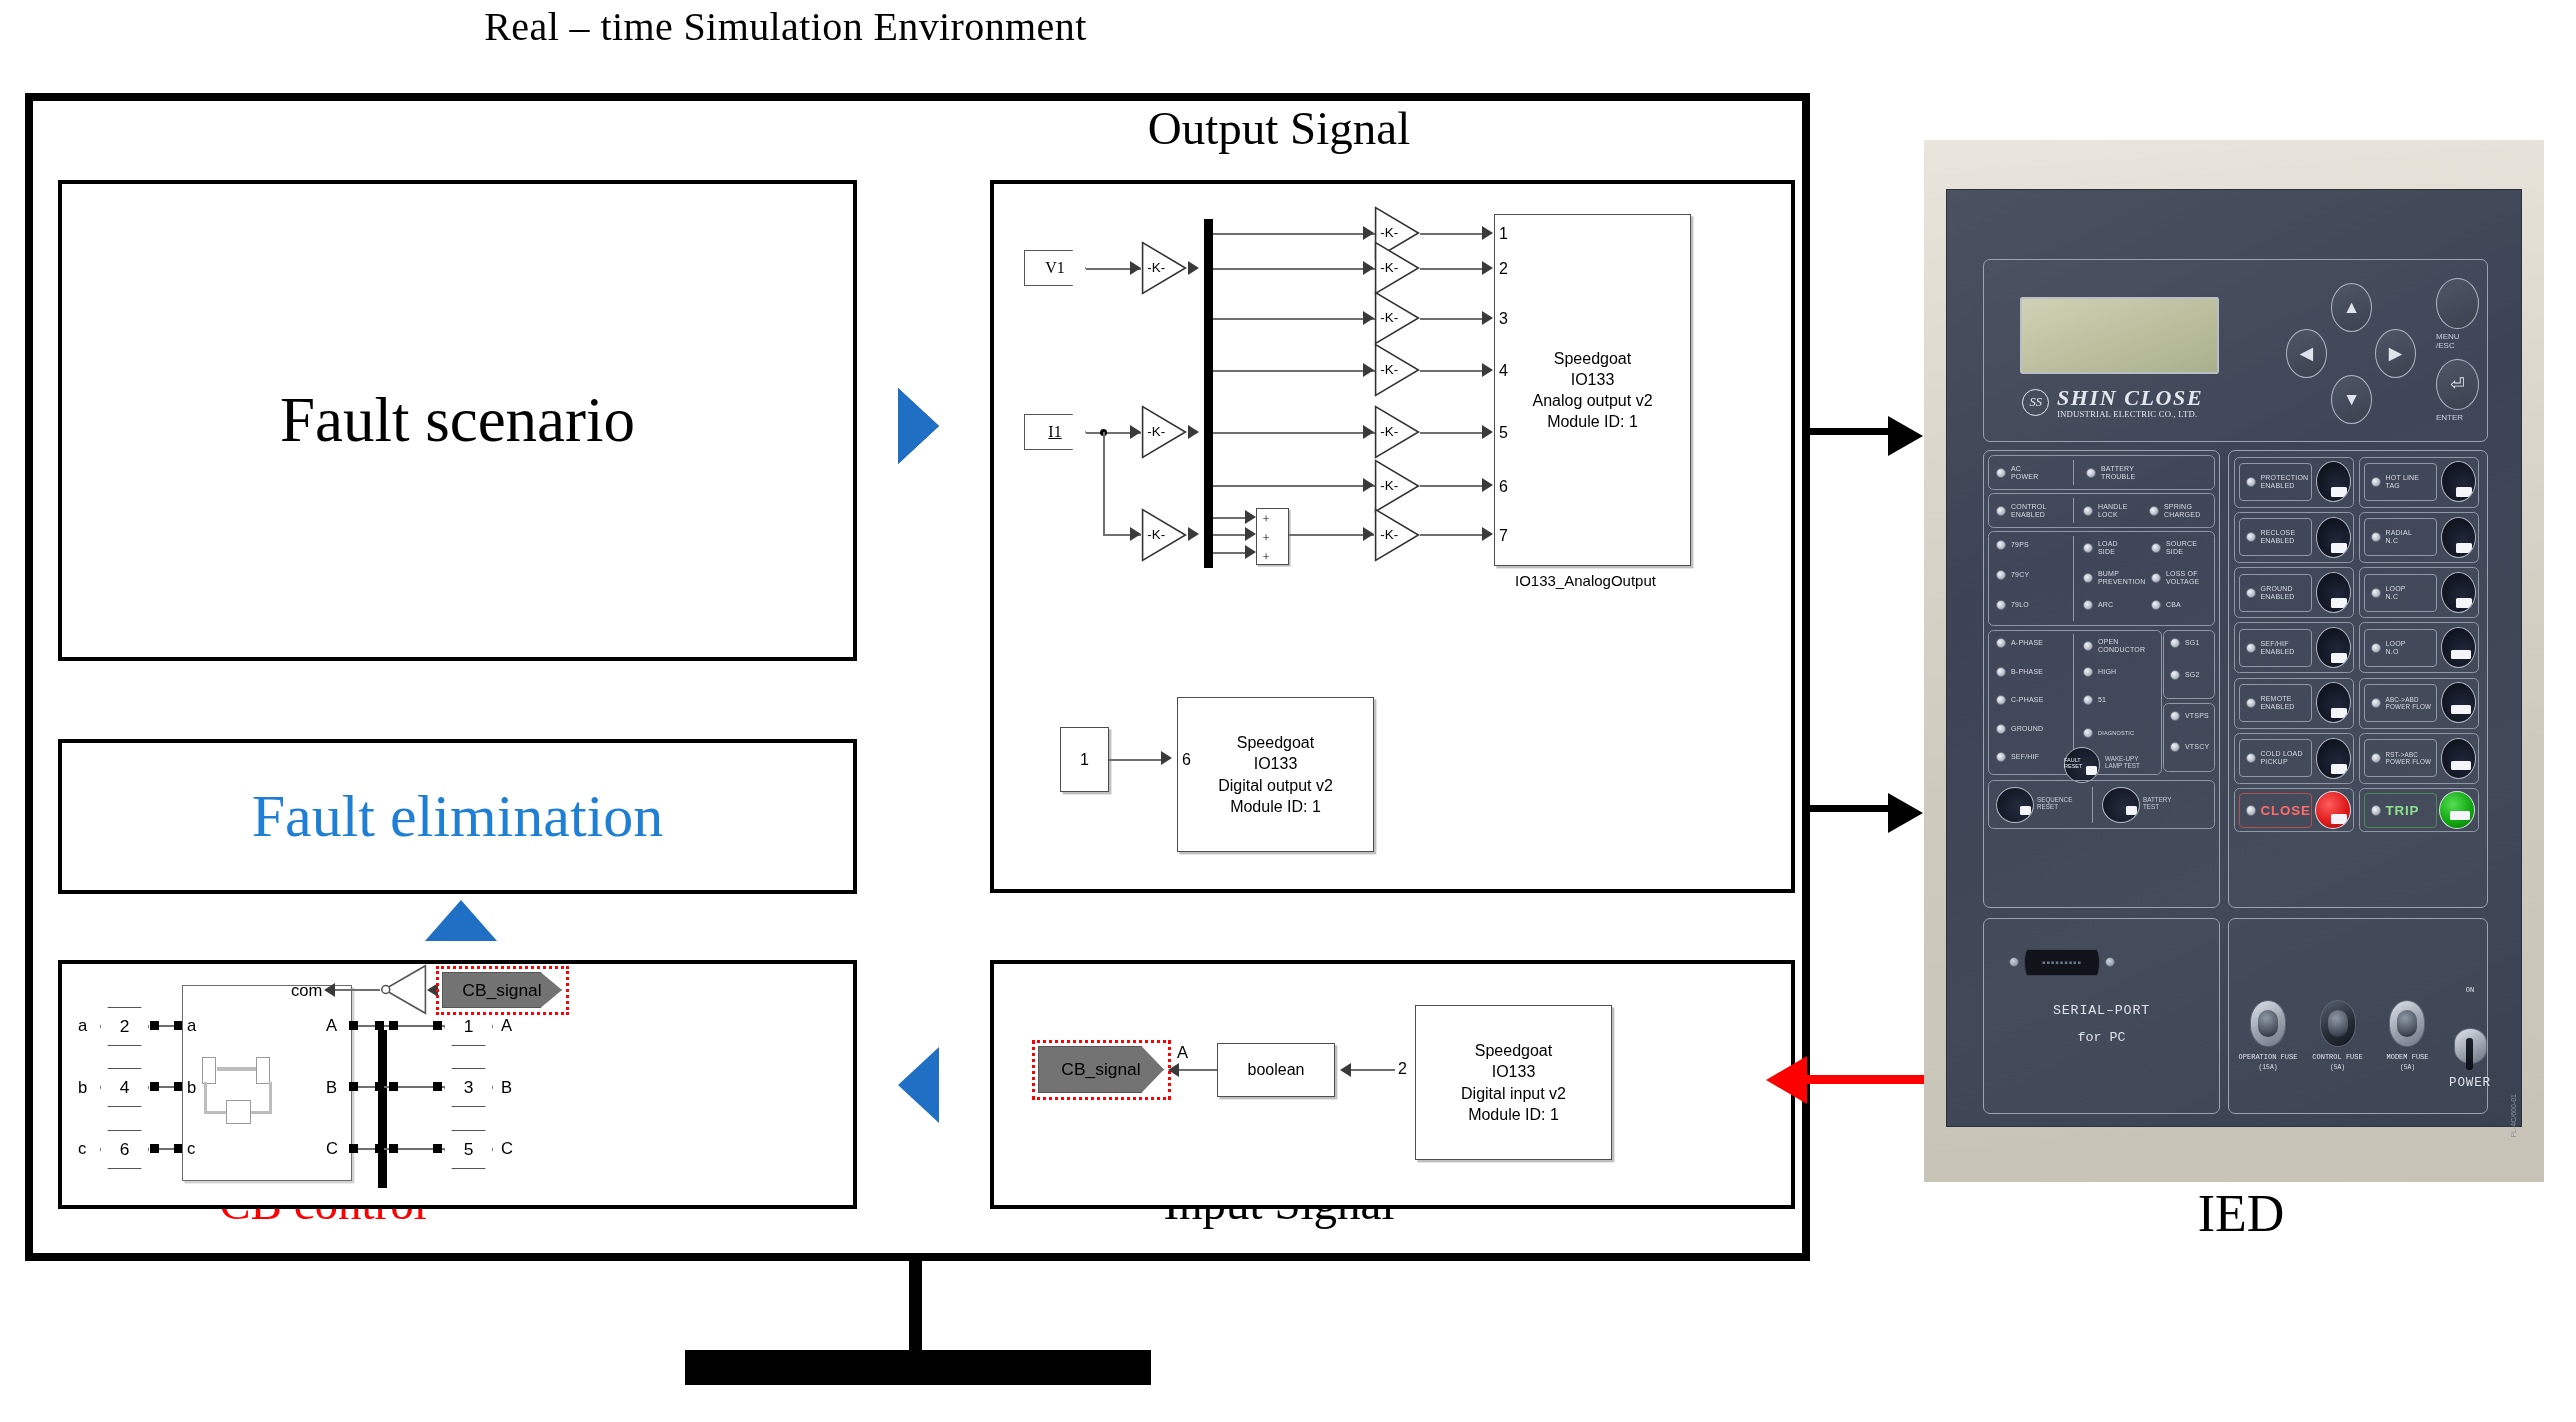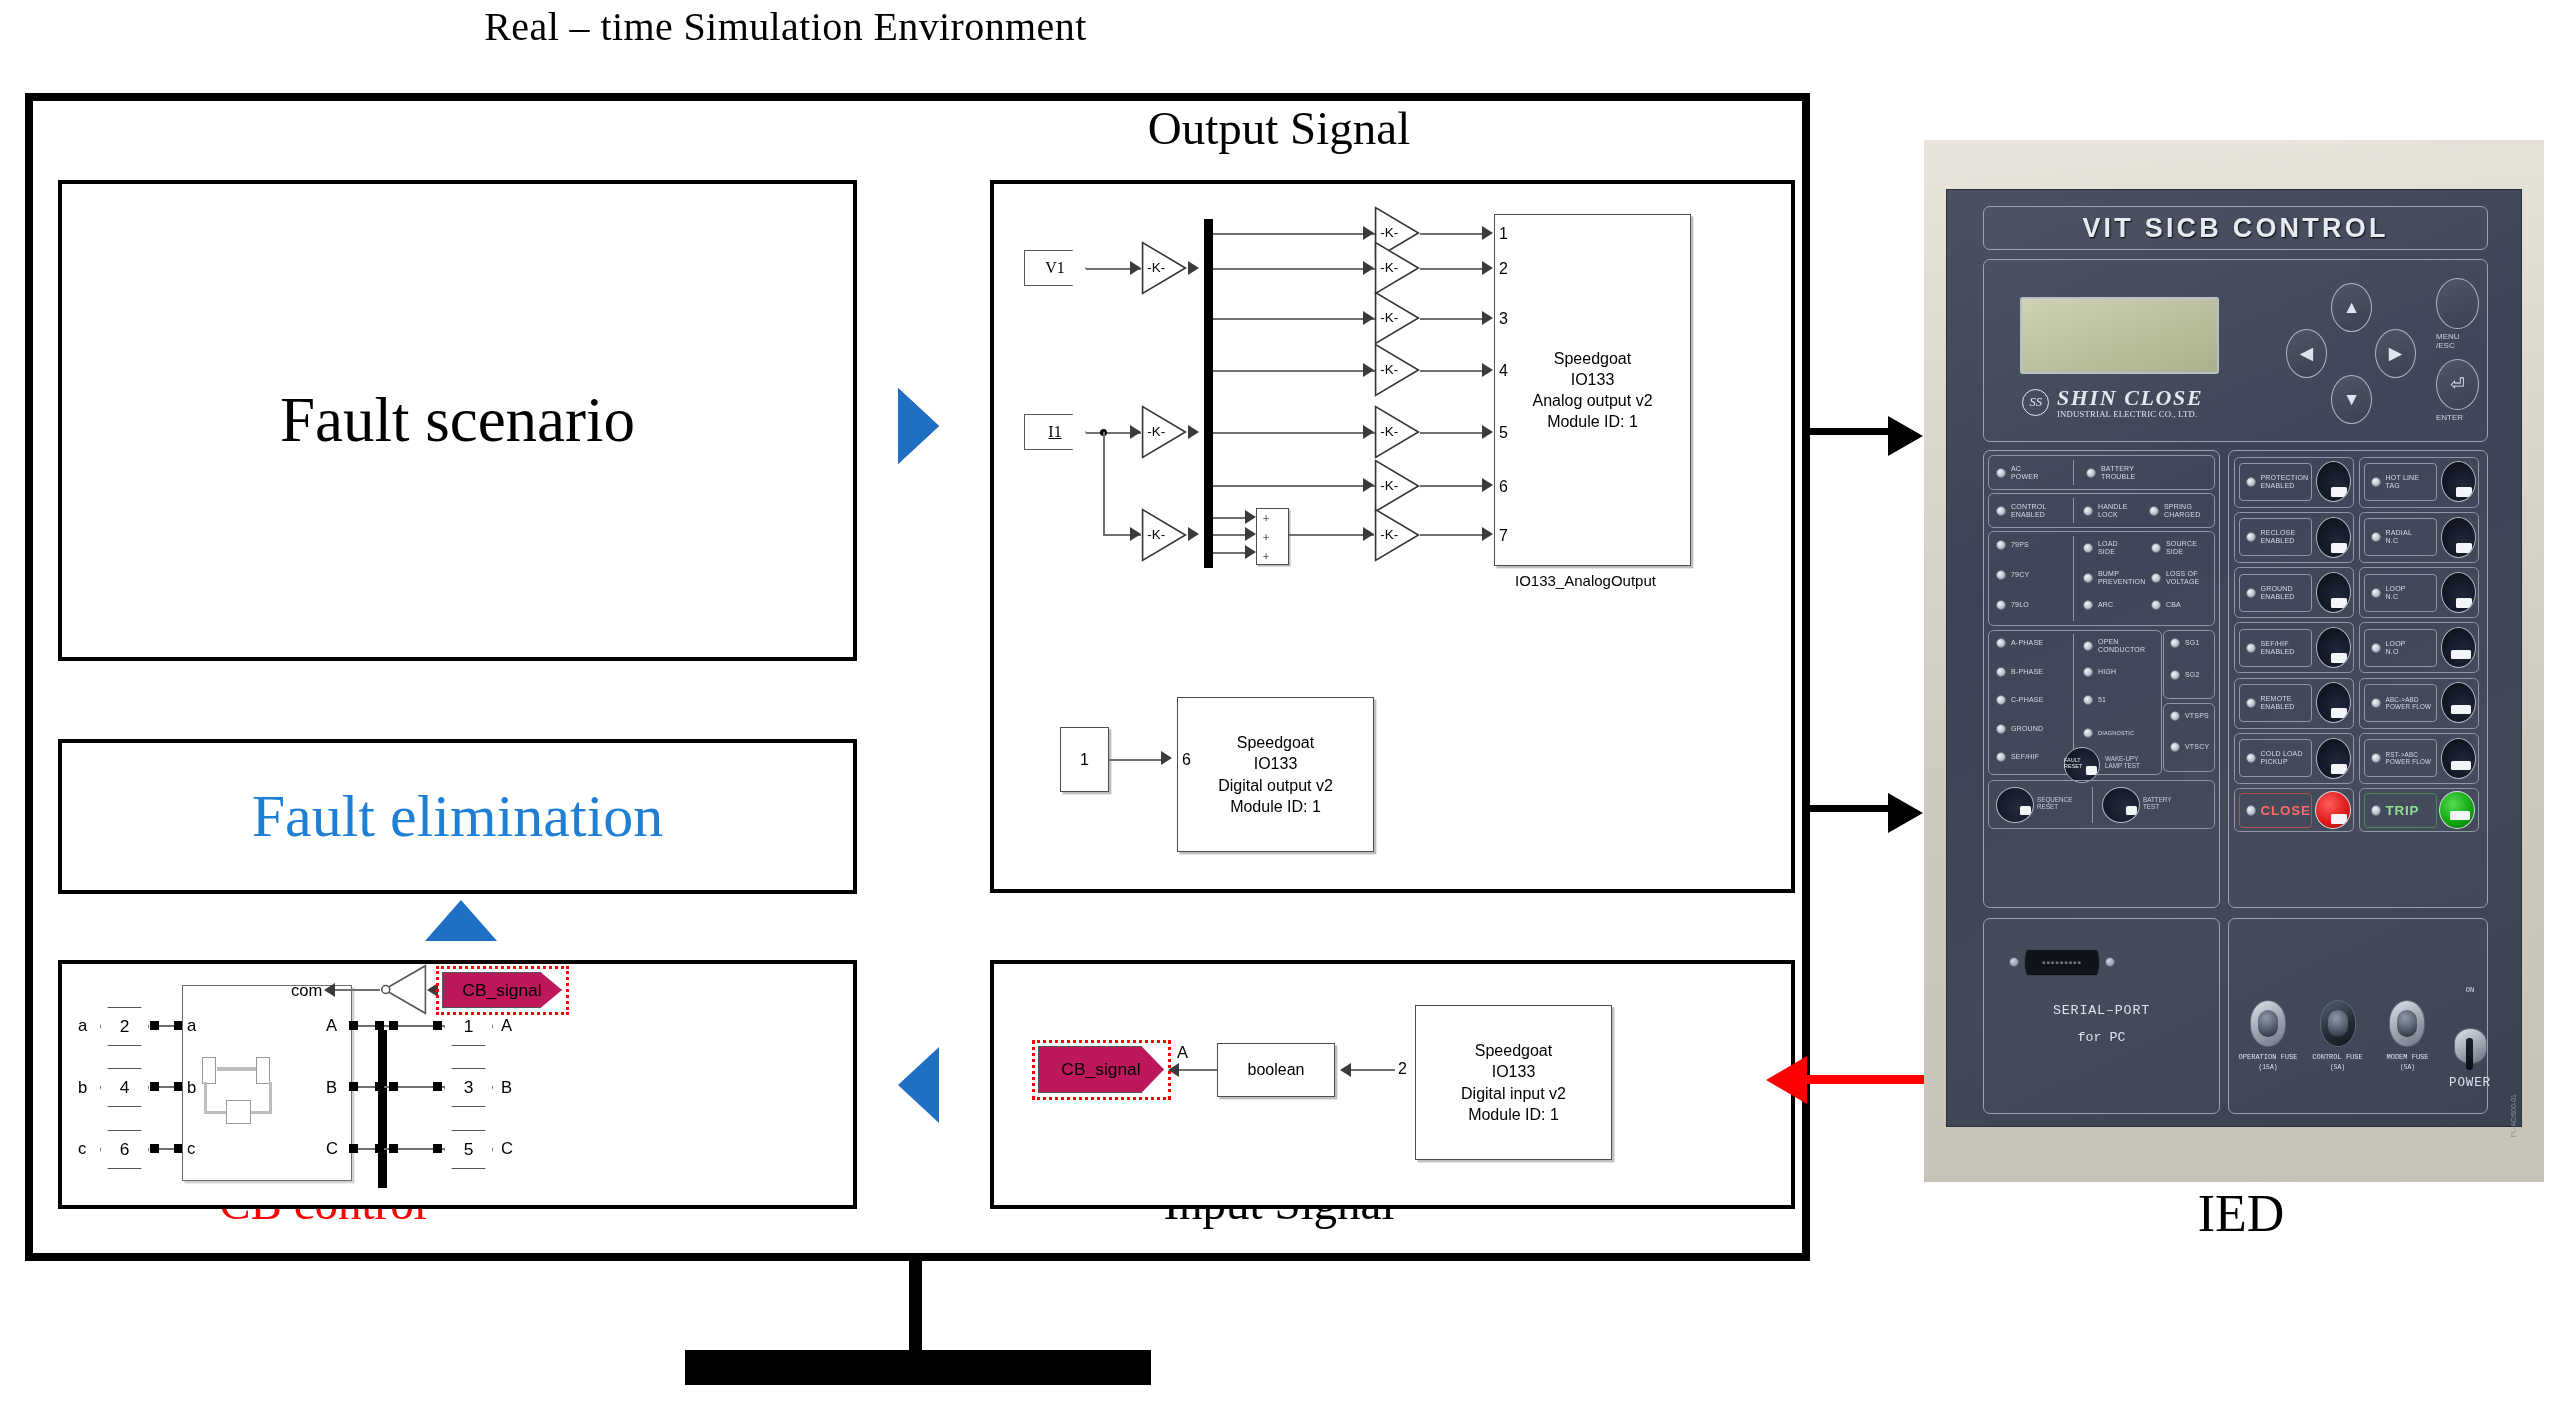--- a/index.html
+++ b/index.html
@@ -131,21 +131,21 @@
     position:absolute; width:49px; height:39px; background:#fff;
     border:1.6px solid #555; font-size:17.4px;
     display:flex; align-items:center; justify-content:center;
     clip-path: polygon(16% 0, 84% 0, 100% 50%, 84% 100%, 16% 100%, 0 50%);
     font-family:"Liberation Sans", sans-serif;
   }
   .lbl{ position:absolute; font-size:16.6px; font-family:"Liberation Sans", sans-serif; }
   .sq{ position:absolute; background:#000; }
   .cbsig-dash{ position:absolute; border:3.2px dotted #ff0000; }
   .cbsig-box{
-    position:absolute; background:#be185d; border:1.6px solid #555; font-size:17.4px;
+    position:absolute; background:#737373; border:1.6px solid #555; font-size:17.4px;
     display:flex; align-items:center; justify-content:center;
     clip-path: polygon(0 0, 82% 0, 100% 50%, 82% 100%, 0 100%);
     font-family:"Liberation Sans", sans-serif;
   }
   .node{ position:absolute; width:7px;height:7px;background:#000;border-radius:50%; }
 
   
   #ied-photo{
     position:absolute; left:1924px; top:140px; width:620px; height:1042px;
     background:linear-gradient(175deg,#e9e5dc 0%,#dcd7cc 28%,#cfcabe 60%,#c8c3b7 100%);
@@ -561,23 +561,20 @@
 
 <div class="red-line" style="left:1807px; top:1075px; width:117px;"></div>
 <div class="red-head" style="left:1766px; top:1056px;"></div>
 
 <div id="gnd-stem"></div>
 <div id="gnd-bar"></div>
 
 <div id="ied-photo">
   <div id="ied-face">
 
-    <div class="ied-bezel" id="ied-title-bar">
-      <span>VIT SICB CONTROL</span>
-    </div>
 
     <div class="ied-bezel" id="ied-disp-bezel"></div>
     <div id="ied-lcd"></div>
 
     <div id="ied-logo">
       <div class="mark">SS</div>
       <div class="brand">SHIN CLOSE</div>
       <div class="sub">INDUSTRIAL ELECTRIC CO., LTD.</div>
     </div>
 

